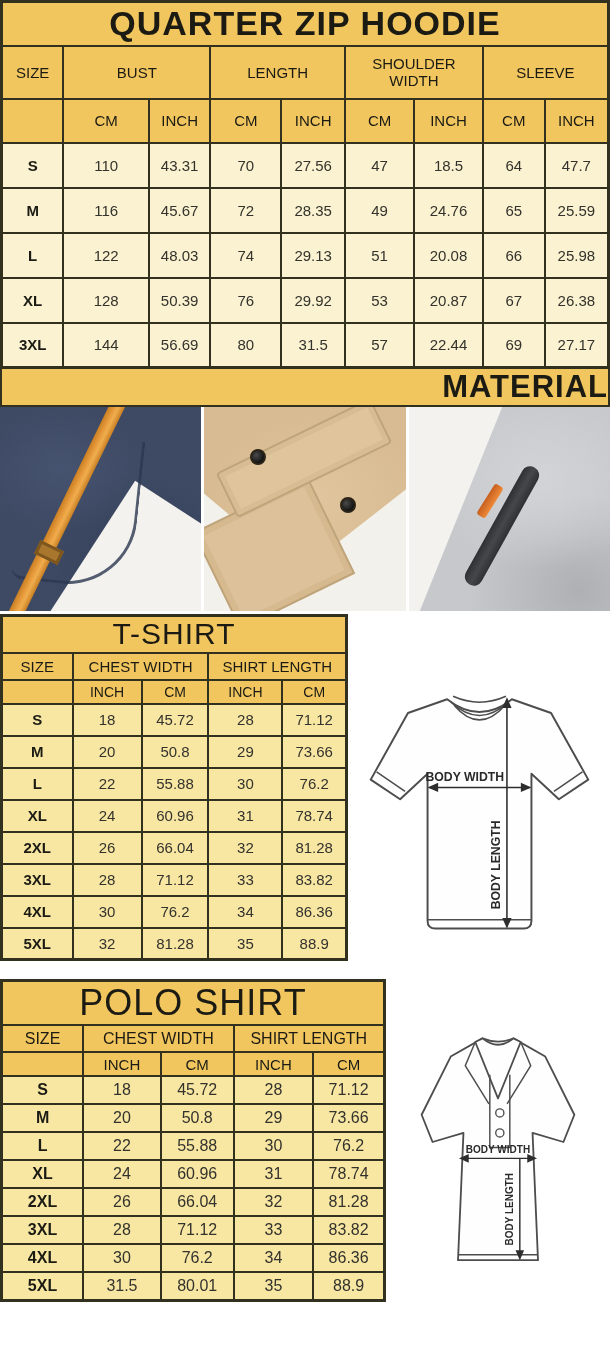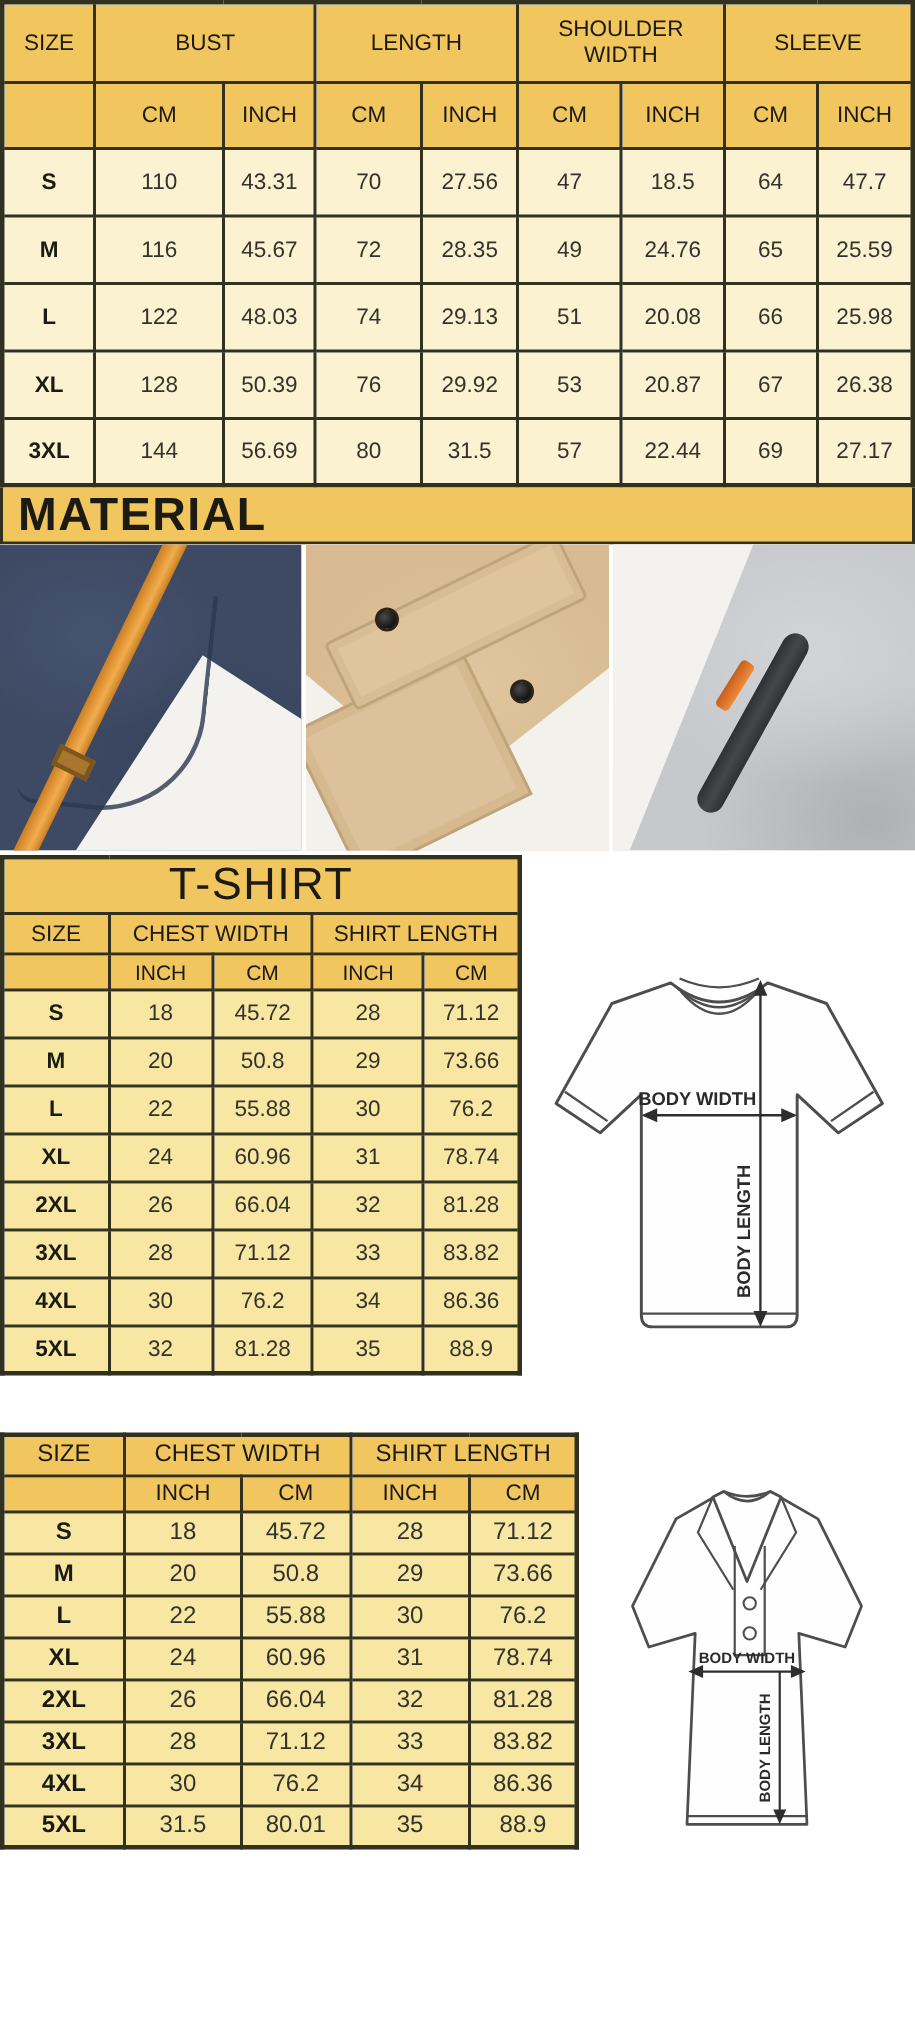--- a/index.html
+++ b/index.html
@@ -41,21 +41,21 @@
   .tbl-tshirt .row-data td{height:32px;font-size:15px;background:var(--paleGold)}
 
   .tbl-polo .row-title td{height:41px;font-size:36px;font-weight:normal;letter-spacing:1px}
   .tbl-polo .row-head td{height:27px;font-size:16px}
   .tbl-polo .row-sub td{height:24px;font-size:15px}
   .tbl-polo .row-data td{height:28px;font-size:16px;background:var(--paleGold)}
 
   
   .material-bar{
     height:38px;background:var(--gold);border:2px solid var(--line);border-top:none;
-    display:flex;align-items:center;justify-content:flex-start;
+    display:flex;align-items:center;justify-content:flex-end;
     font-size:31px;font-weight:bold;letter-spacing:1px;padding-left:10px;
   }
   .photos{display:flex;height:204px;background:#fff;gap:3px;margin-top:0}
   .photo{flex:1;position:relative;overflow:hidden;background:#f4f3f0}
 
   
   .navy-bg{position:absolute;inset:0;background:
     radial-gradient(120px 90px at 30% 30%,#46536f 0%,transparent 70%),
     radial-gradient(140px 120px at 70% 75%,#35415a 0%,transparent 75%),
     var(--navy)}
@@ -98,21 +98,21 @@
   .gray-white{position:absolute;left:-95px;top:-60px;width:150px;height:280px;
     background:#f3f2ef;transform:rotate(22deg)}
   .gray-zip{position:absolute;left:84px;top:52px;width:18px;height:134px;
     background:linear-gradient(90deg,#2e3033,#45474b 50%,#2e3033);
     border-radius:9px;transform:rotate(29deg)}
   .gray-pull{position:absolute;left:76px;top:76px;width:10px;height:36px;
     background:linear-gradient(90deg,#c75f1d,#ef8a3a);
     border-radius:3px;transform:rotate(32deg)}
 
   
-  .shirt-section{display:flex;align-items:center}
+  .shirt-section{display:flex;align-items:flex-start}
   .tshirt-wrap{width:348px;margin-top:3px}
   .polo-wrap{width:386px}
   .diagram-box{flex:1;display:flex;justify-content:center}
   .gap{height:18px}
   svg text{font-family:"Liberation Sans",sans-serif}
 </style>
 </head>
 <body>
 
 <div class="page">
@@ -124,20 +124,23 @@
           <col style="width: 14.1%;">
           <col style="width: 10.1%;">
           <col style="width: 11.7%;">
           <col style="width: 10.5%;">
           <col style="width: 11.4%;">
           <col style="width: 11.3%;">
           <col style="width: 10.2%;">
           <col style="width: 10.5%;">
         </colgroup>
         <tbody>
+          <tr class="row-title">
+            <td class="cell-title" colspan="9">QUARTER ZIP HOODIE</td>
+          </tr>
           <tr class="row-head">
             <td class="cell-head">SIZE</td>
             <td class="cell-head" colspan="2">BUST</td>
             <td class="cell-head" colspan="2">LENGTH</td>
             <td class="cell-head" colspan="2">SHOULDER WIDTH</td>
             <td class="cell-head" colspan="2">SLEEVE</td>
           </tr>
           <tr class="row-sub">
             <td class="cell-sub"></td>
             <td class="cell-sub">CM</td>
@@ -355,20 +358,23 @@
     <div class="polo-wrap">
       <table class="tbl-polo">
           <colgroup>
             <col style="width: 21.3%;">
             <col style="width: 20.3%;">
             <col style="width: 19%;">
             <col style="width: 20.8%;">
             <col style="width: 18.6%;">
           </colgroup>
           <tbody>
+            <tr class="row-title">
+              <td class="cell-title" colspan="5">POLO SHIRT</td>
+            </tr>
             <tr class="row-head">
               <td class="cell-head">SIZE</td>
               <td class="cell-head" colspan="2">CHEST WIDTH</td>
               <td class="cell-head" colspan="2">SHIRT LENGTH</td>
             </tr>
             <tr class="row-sub">
               <td class="cell-sub"></td>
               <td class="cell-sub">INCH</td>
               <td class="cell-sub">CM</td>
               <td class="cell-sub">INCH</td>

